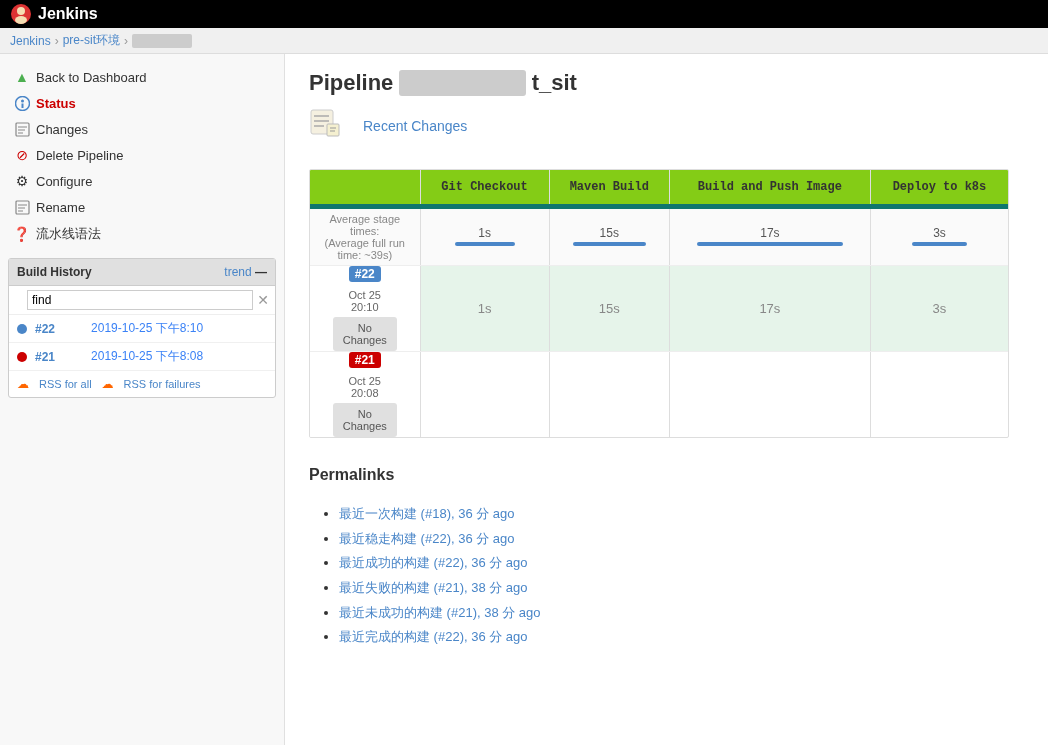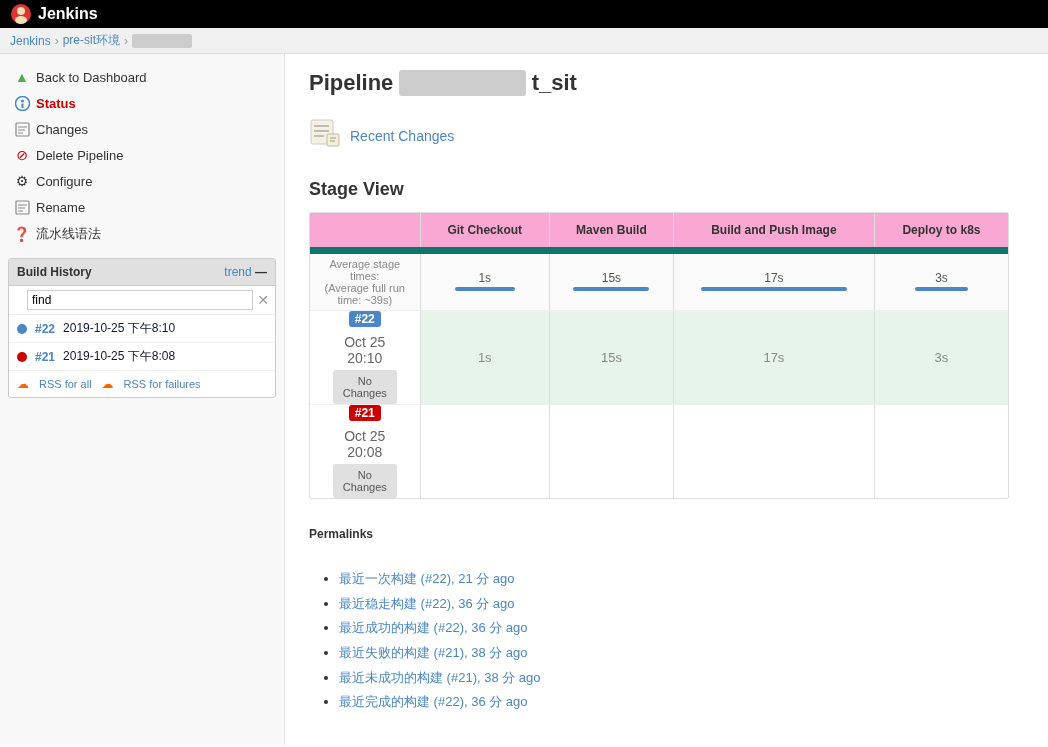--- a/index.html
+++ b/index.html
@@ -103,58 +103,58 @@
       align-items: center;
       gap: 8px;
       padding: 5px 8px;
       border-bottom: 1px solid #f0f0f0;
       font-size: 12px;
     }
     .build-row:last-child { border-bottom: none; }
     .build-dot-blue { width: 10px; height: 10px; border-radius: 50%; background: #4a86c8; flex-shrink: 0; }
     .build-dot-red { width: 10px; height: 10px; border-radius: 50%; background: #cc0000; flex-shrink: 0; }
     .build-link { color: #4a86c8; text-decoration: none; font-weight: bold; }
-    .build-time { color: #0f172a; }
+    .build-time { color: #3b82f6; margin-left: 28px; }
     #rss-row {
       padding: 6px 8px;
       font-size: 11px;
       display: flex;
       gap: 10px;
       align-items: center;
     }
     #rss-row a { color: #4a86c8; text-decoration: none; }
     .rss-icon { color: #f60; font-size: 12px; }
 
     
     #main {
       flex: 1;
       padding: 16px 24px;
       overflow-y: auto;
     }
     #page-title {
       font-size: 22px;
       font-weight: bold;
-      margin-bottom: 20px;
+      margin-bottom: 10px;
       color: #333;
     }
     .title-redacted {
       display: inline-block;
       background: #ccc;
       color: #ccc;
       border-radius: 3px;
       padding: 0 8px;
       min-width: 120px;
     }
 
     
     #recent-changes-section {
       margin-bottom: 24px;
       display: flex;
       align-items: center;
-      gap: 9px;
+      gap: 22px;
     }
     .changes-icon {
       font-size: 26px;
     }
     #recent-changes-link {
       color: #4a86c8;
       text-decoration: none;
       font-size: 14px;
     }
 
@@ -169,29 +169,30 @@
       border-radius: 2px;
       overflow: hidden;
       margin-bottom: 28px;
       max-width: 700px;
     }
     .stage-table {
       width: 100%;
       border-collapse: collapse;
     }
     .stage-table th {
-      background: #f9a8d4;
-      border-bottom: 7px solid #0f766e;
+      background: #84cc16;
+      border-bottom: 5px solid #0f766e;
       border-right: 1px solid #ddd;
       padding: 10px 8px;
       font-size: 12px;
       font-weight: bold;
       text-align: center;
       vertical-align: middle;
       color: #333;
+      font-family: Liberation Mono, monospace;
     }
     .stage-table th:last-child { border-right: none; }
     .stage-table td {
       border-right: 1px solid #ddd;
       border-bottom: 1px solid #eee;
       text-align: center;
       padding: 0;
       vertical-align: middle;
     }
     .stage-table td:last-child { border-right: none; }
@@ -238,40 +239,40 @@
       display: inline-block;
       background: #4a86c8;
       color: #fff;
       padding: 1px 6px;
       border-radius: 3px;
       font-size: 12px;
       font-weight: bold;
       margin-bottom: 3px;
     }
     .build-num-badge.red { background: #cc0000; }
-    .build-date { font-size: 14px; color: #666; }
+    .build-date { font-size: 11px; color: #666; }
 
     .no-changes-btn {
       background: #e0e0e0;
       border: none;
       border-radius: 3px;
       padding: 5px 10px;
       font-size: 11px;
       color: #555;
       cursor: default;
     }
     .no-changes-cell {
       text-align: center;
     }
 
     
     #permalinks-title {
-      font-size: 12px;
-      font-weight: bold;
-      margin-bottom: 26px;
+      font-size: 16px;
+      font-weight: bold;
+      margin-bottom: 18px;
     }
     #permalinks-list {
       list-style: disc;
       padding-left: 30px;
       line-height: 1.9;
     }
     #permalinks-list li a {
       color: #4a86c8;
       text-decoration: none;
     }
@@ -397,21 +398,20 @@
           <line x1="5" y1="15" x2="20" y2="15" stroke="#aaa" stroke-width="1.5"></line>
           <line x1="5" y1="20" x2="15" y2="20" stroke="#aaa" stroke-width="1.5"></line>
           <rect x="18" y="18" width="12" height="12" rx="1" fill="#f5f0d0" stroke="#bbb" stroke-width="1"></rect>
           <line x1="21" y1="22" x2="27" y2="22" stroke="#999" stroke-width="1"></line>
           <line x1="21" y1="25" x2="26" y2="25" stroke="#999" stroke-width="1"></line>
         </svg>
       </span>
       <a href="#" id="recent-changes-link">Recent Changes</a>
     </div>
 
-    <div id="stage-view-title">Stage View</div>
     <div id="stage-view-container">
       <table class="stage-table">
         <thead>
           <tr>
             <th style="width:110px;text-align:left;"></th>
             <th>Git Checkout</th>
             <th>Maven Build</th>
             <th>Build and Push Image</th>
             <th>Deploy to k8s</th>
           </tr>
@@ -497,21 +497,21 @@
             <td>
               <div class="stage-cell-empty"></div>
             </td>
           </tr>
         </tbody>
       </table>
     </div>
 
     <div id="permalinks-title">Permalinks</div>
     <ul id="permalinks-list">
-      <li><a href="#">最近一次构建 (#22), 21 分 ago</a></li>
+      <li><a href="#">最近一次构建 (#18), 36 分 ago</a></li>
       <li><a href="#">最近稳走构建 (#22), 36 分 ago</a></li>
       <li><a href="#">最近成功的构建 (#22), 36 分 ago</a></li>
       <li><a href="#">最近失败的构建 (#21), 38 分 ago</a></li>
       <li><a href="#">最近未成功的构建 (#21), 38 分 ago</a></li>
       <li><a href="#">最近完成的构建 (#22), 36 分 ago</a></li>
     </ul>
   </div>
 </div>
 
 </body></html>

